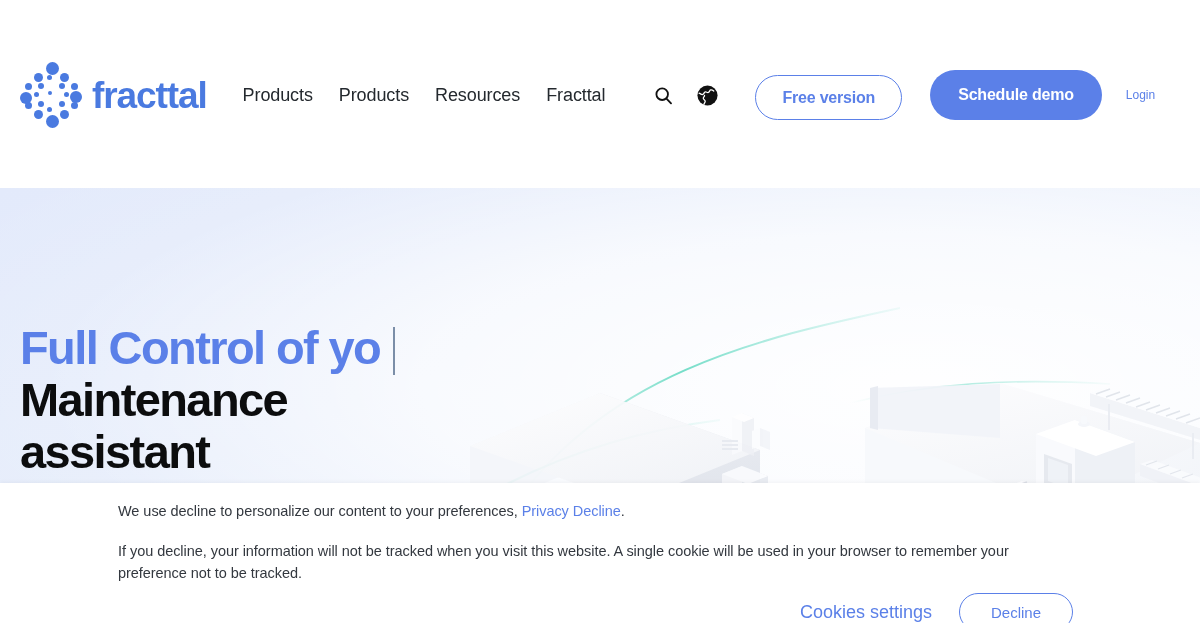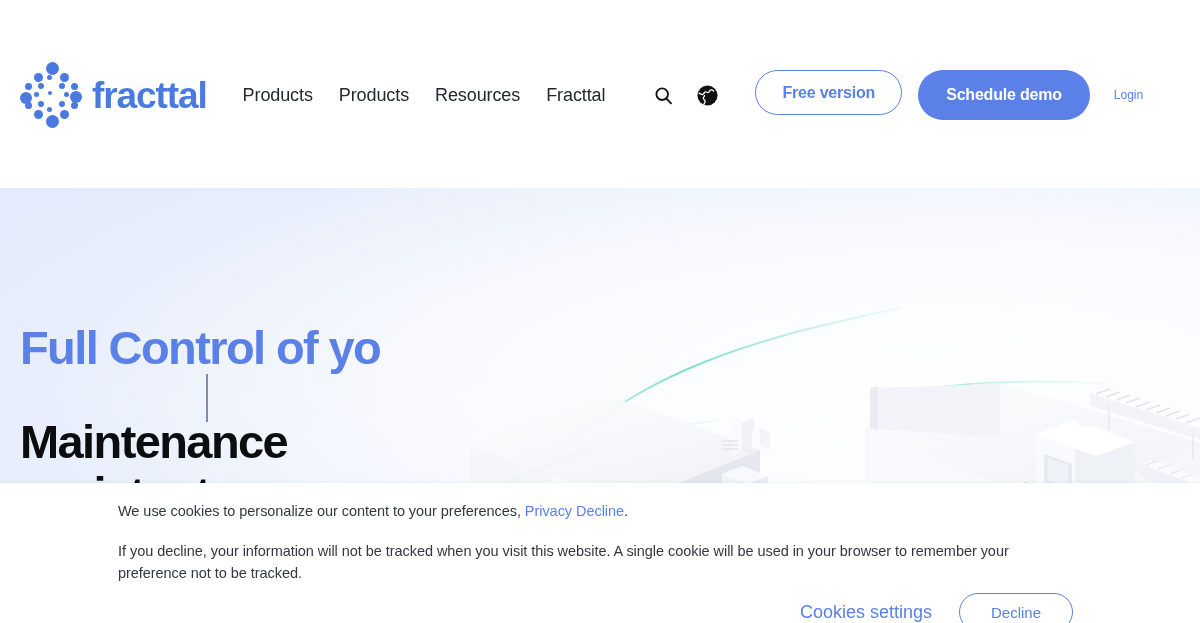--- a/index.html
+++ b/index.html
@@ -35,21 +35,21 @@
   .nav { display:flex; align-items:center; gap:26px; margin-left:36px; }
   .nav a {
     font-size:18px; color:#24292e; text-decoration:none; white-space:nowrap;
     letter-spacing:-0.1px;
   }
   .head-icons { display:flex; align-items:center; gap:20px; margin-left:46px; }
   .icon-btn {
     width:24px; height:24px; display:flex; align-items:center; justify-content:center;
     cursor:pointer; color:#111;
   }
-  .head-actions { display:flex; align-items:flex-start; gap:16px; margin-left:36px; }
+  .head-actions { display:flex; align-items:flex-end; gap:28px; margin-left:36px; }
   .btn {
     border-radius:999px; font-size:16px; font-weight:700; cursor:pointer;
     display:flex; align-items:center; justify-content:center; white-space:nowrap;
     letter-spacing:-0.2px;
   }
   .btn-outline {
     height:45px; padding:0 26px; border:1.6px solid #5b80e8;
     color:#5b80e8; background:#fff;
   }
   .btn-filled {
@@ -66,21 +66,21 @@
     position:absolute; top:152px; left:0; width:1200px; height:471px; overflow:hidden;
     background:
       radial-gradient(120% 95% at 76% 42%, rgba(255,255,255,0.97) 0%, rgba(255,255,255,0.72) 34%, rgba(255,255,255,0.12) 60%, rgba(255,255,255,0) 76%),
       linear-gradient(160deg, #e3eafb 0%, #e6edfb 38%, #eef3fd 70%, #f4f7fe 100%);
   }
   .hero-illus { position:absolute; inset:0; }
 
   .hero-copy {
     position:absolute; left:20px; top:134px; z-index:5;
   }
-  .h-line { font-size:47px; line-height:52px; font-weight:700; letter-spacing:-1.6px; white-space:nowrap;flex-direction:column; }
+  .h-line { font-size:47px; line-height:52px; font-weight:700; letter-spacing:-1.6px; white-space:nowrap; }
   .h-blue { color:#5b80e8; display:flex; align-items:center; }
   .h-dark { color:#0c0d0e; }
   .caret {
     display:inline-block; width:2px; height:48px; background:#7b8ea8;
     margin-left:13px; margin-bottom:-6px;
   }
 
   
   .chat { position:absolute; left:948px; top:347px; width:252px; z-index:45; }
   .chat-card {
@@ -376,21 +376,21 @@
         <i style="left:13px;top:33px;width:4.5px;height:4.5px;"></i>
         <i style="left:29px;top:33px;width:4.5px;height:4.5px;"></i>
         <i style="left:21px;top:37px;width:6px;height:6px;"></i>
       </div>
     </div>
   </section>
 
   <div class="cookie">
     <div class="cookie-body">
       <div class="cookie-p1">
-        <span>We use cookies to personalize our content to your preferences, </span><a href="#" class="cookie-link">Privacy Decline</a><span>.</span>
+        <span>We use decline to personalize our content to your preferences, </span><a href="#" class="cookie-link">Privacy Decline</a><span>.</span>
       </div>
       <div class="cookie-p2">If you decline, your information will not be tracked when you visit this website. A single cookie will be used in your browser to remember your preference not to be tracked.</div>
     </div>
     <div class="cookie-actions">
       <a href="#" class="ck-settings">Cookies settings</a>
       <button class="ck-decline">Decline</button>
     </div>
   </div>
 
 </div>

